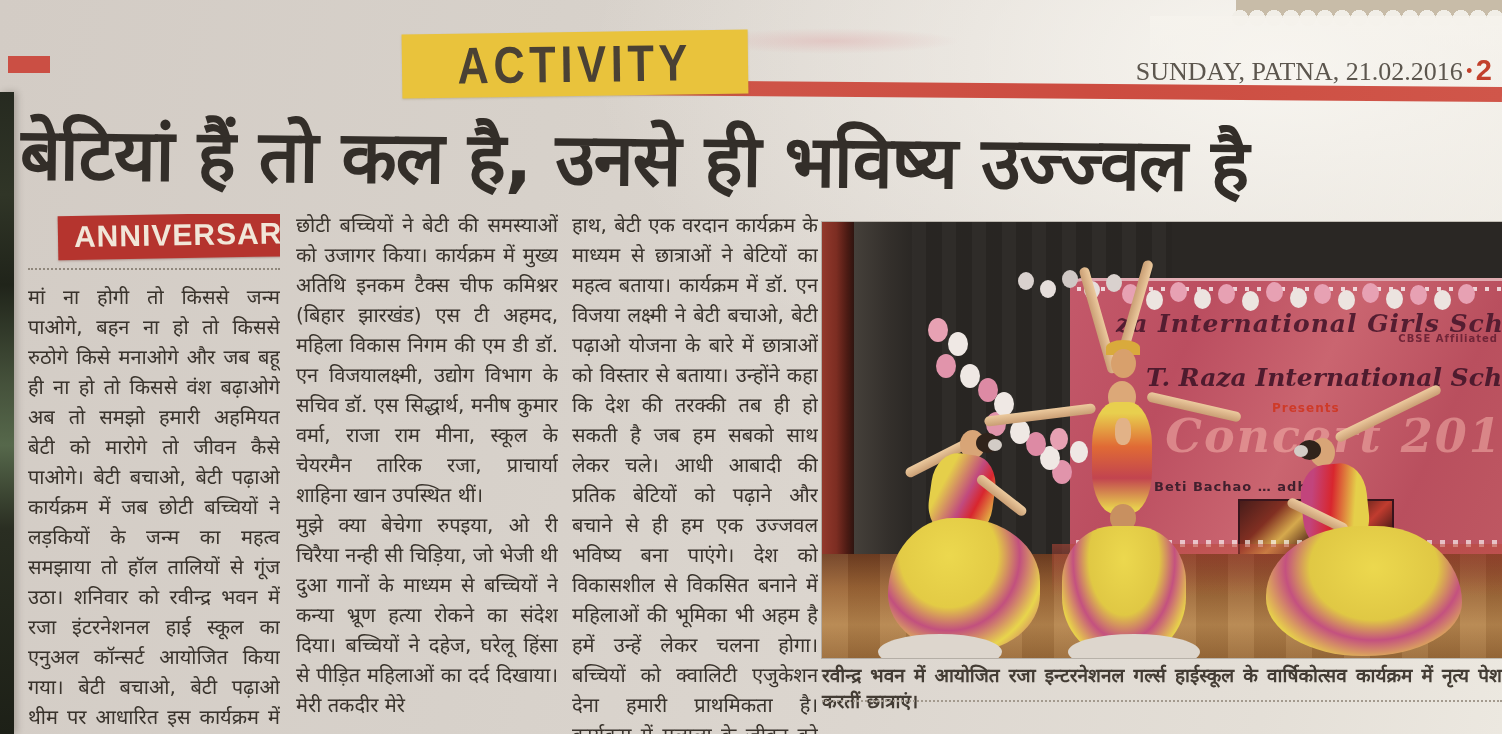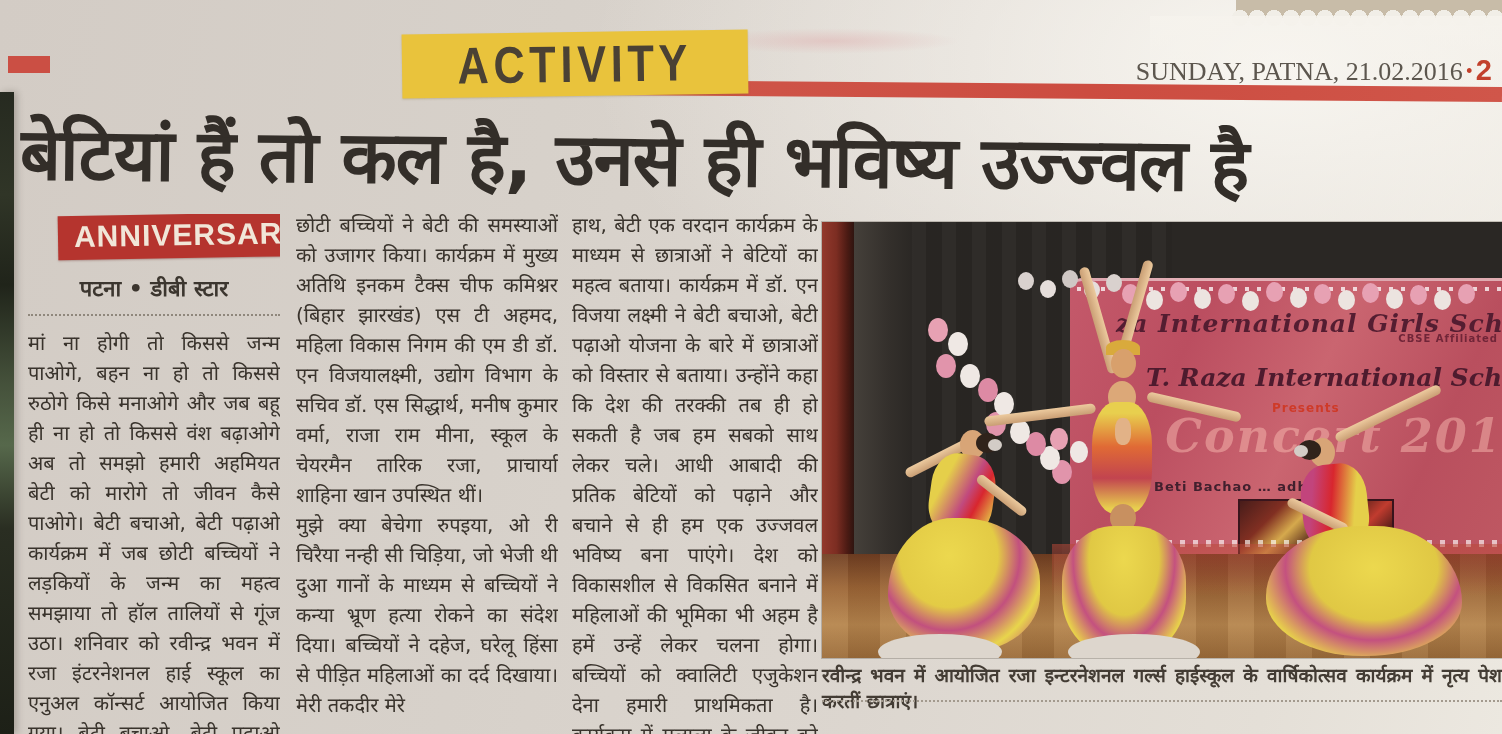--- a/index.html
+++ b/index.html
@@ -175,21 +175,20 @@
   <span>ACTIVITY</span>
 </div>
 <div class="abs dateline">
   <span>SUNDAY, PATNA, 21.02.2016</span><span class="dot">•</span><span class="pagenum">2</span>
 </div>
 
 <div class="abs headline">बेटियां हैं तो कल है, उनसे ही भविष्य उज्ज्वल है</div>
 
 <div class="col col1">
   <div class="tag-badge">ANNIVERSARY</div>
-  <div class="byline">पटना • डीबी स्टार</div>
   <hr class="dotted-rule">
   <p>मां ना होगी तो किससे जन्म पाओगे, बहन ना हो तो किससे रुठोगे किसे मनाओगे और जब बहू ही ना हो तो किससे वंश बढ़ाओगे अब तो समझो हमारी अहमियत बेटी को मारोगे तो जीवन कैसे पाओगे। बेटी बचाओ, बेटी पढ़ाओ कार्यक्रम में जब छोटी बच्चियों ने लड़कियों के जन्म का महत्व समझाया तो हॉल तालियों से गूंज उठा। शनिवार को रवीन्द्र भवन में रजा इंटरनेशनल हाई स्कूल का एनुअल कॉन्सर्ट आयोजित किया गया। बेटी बचाओ, बेटी पढ़ाओ थीम पर आधारित इस कार्यक्रम में छोटी</p>
 </div>
 
 <div class="col col2">
   <p>छोटी बच्चियों ने बेटी की समस्याओं को उजागर किया। कार्यक्रम में मुख्य अतिथि इनकम टैक्स चीफ कमिश्नर (बिहार झारखंड) एस टी अहमद, महिला विकास निगम की एम डी डॉ. एन विजयालक्ष्मी, उद्योग विभाग के सचिव डॉ. एस सिद्धार्थ, मनीष कुमार वर्मा, राजा राम मीना, स्कूल के चेयरमैन तारिक रजा, प्राचार्या शाहिना खान उपस्थित थीं।</p>
   <p>मुझे क्या बेचेगा रुपइया, ओ री चिरैया नन्ही सी चिड़िया, जो भेजी थी दुआ गानों के माध्यम से बच्चियों ने कन्या भ्रूण हत्या रोकने का संदेश दिया। बच्चियों ने दहेज, घरेलू हिंसा से पीड़ित महिलाओं का दर्द दिखाया। मेरी तकदीर मेरे</p>
 </div>
 
 <div class="col col3">

